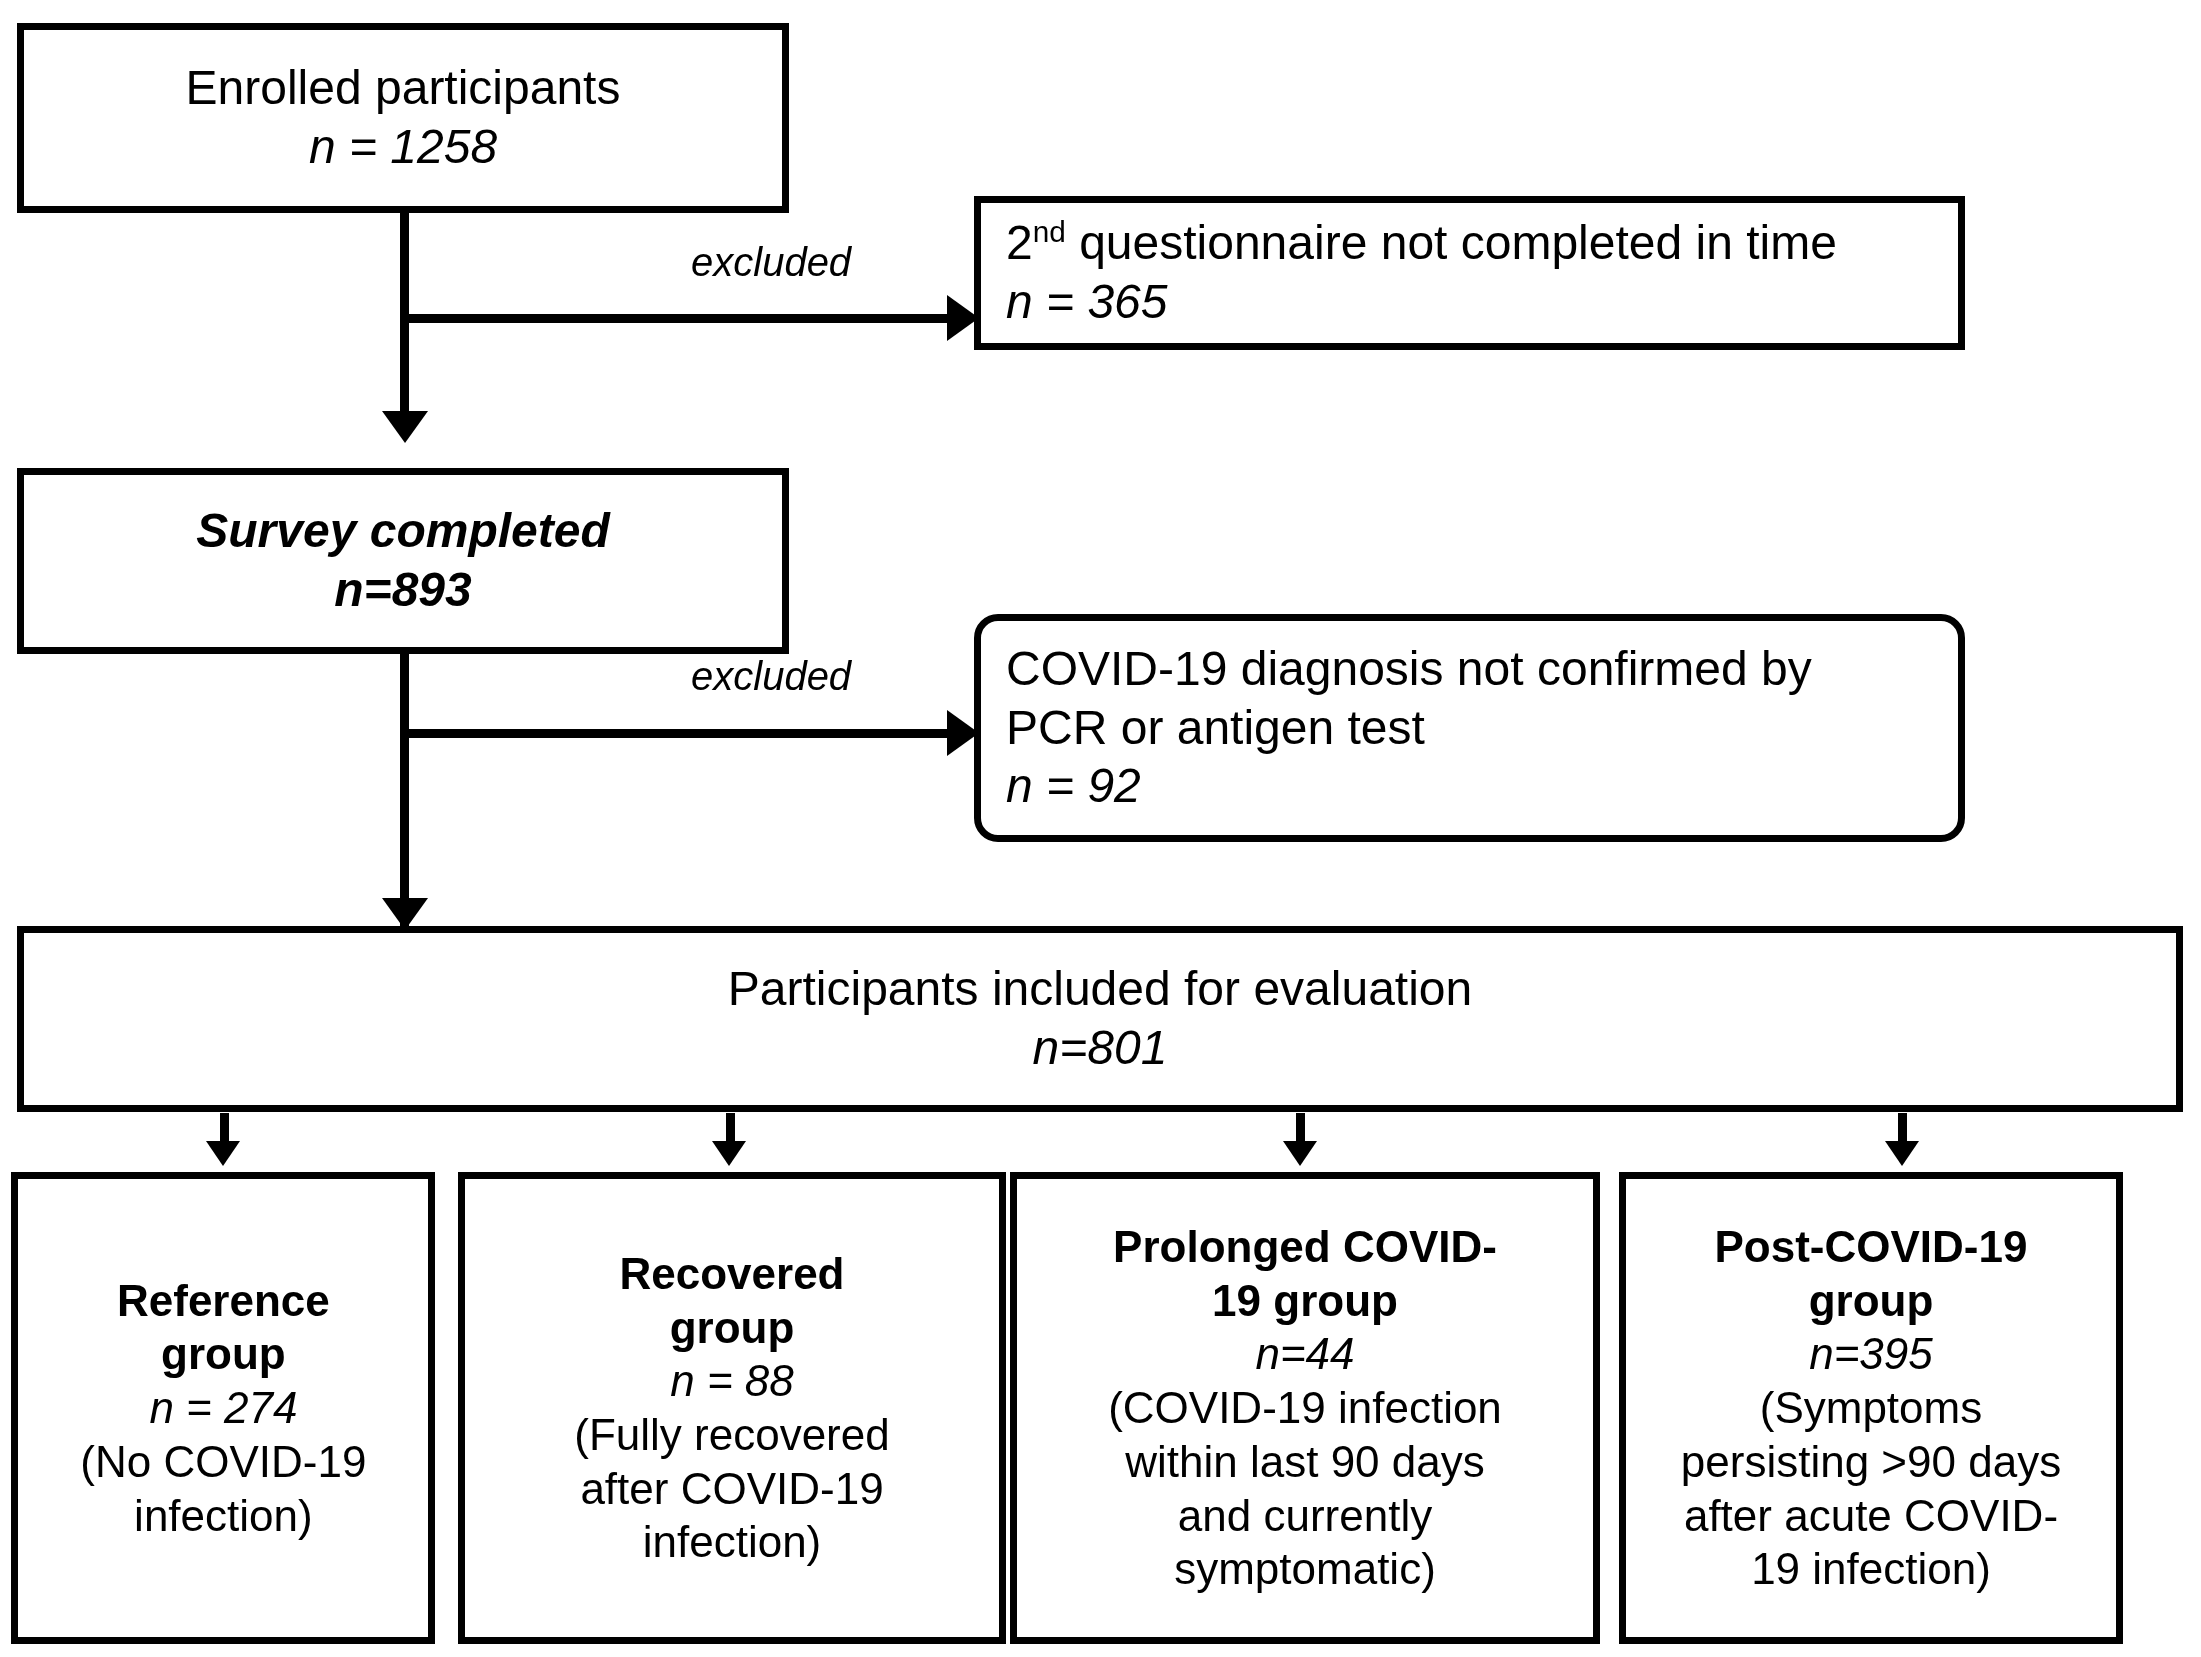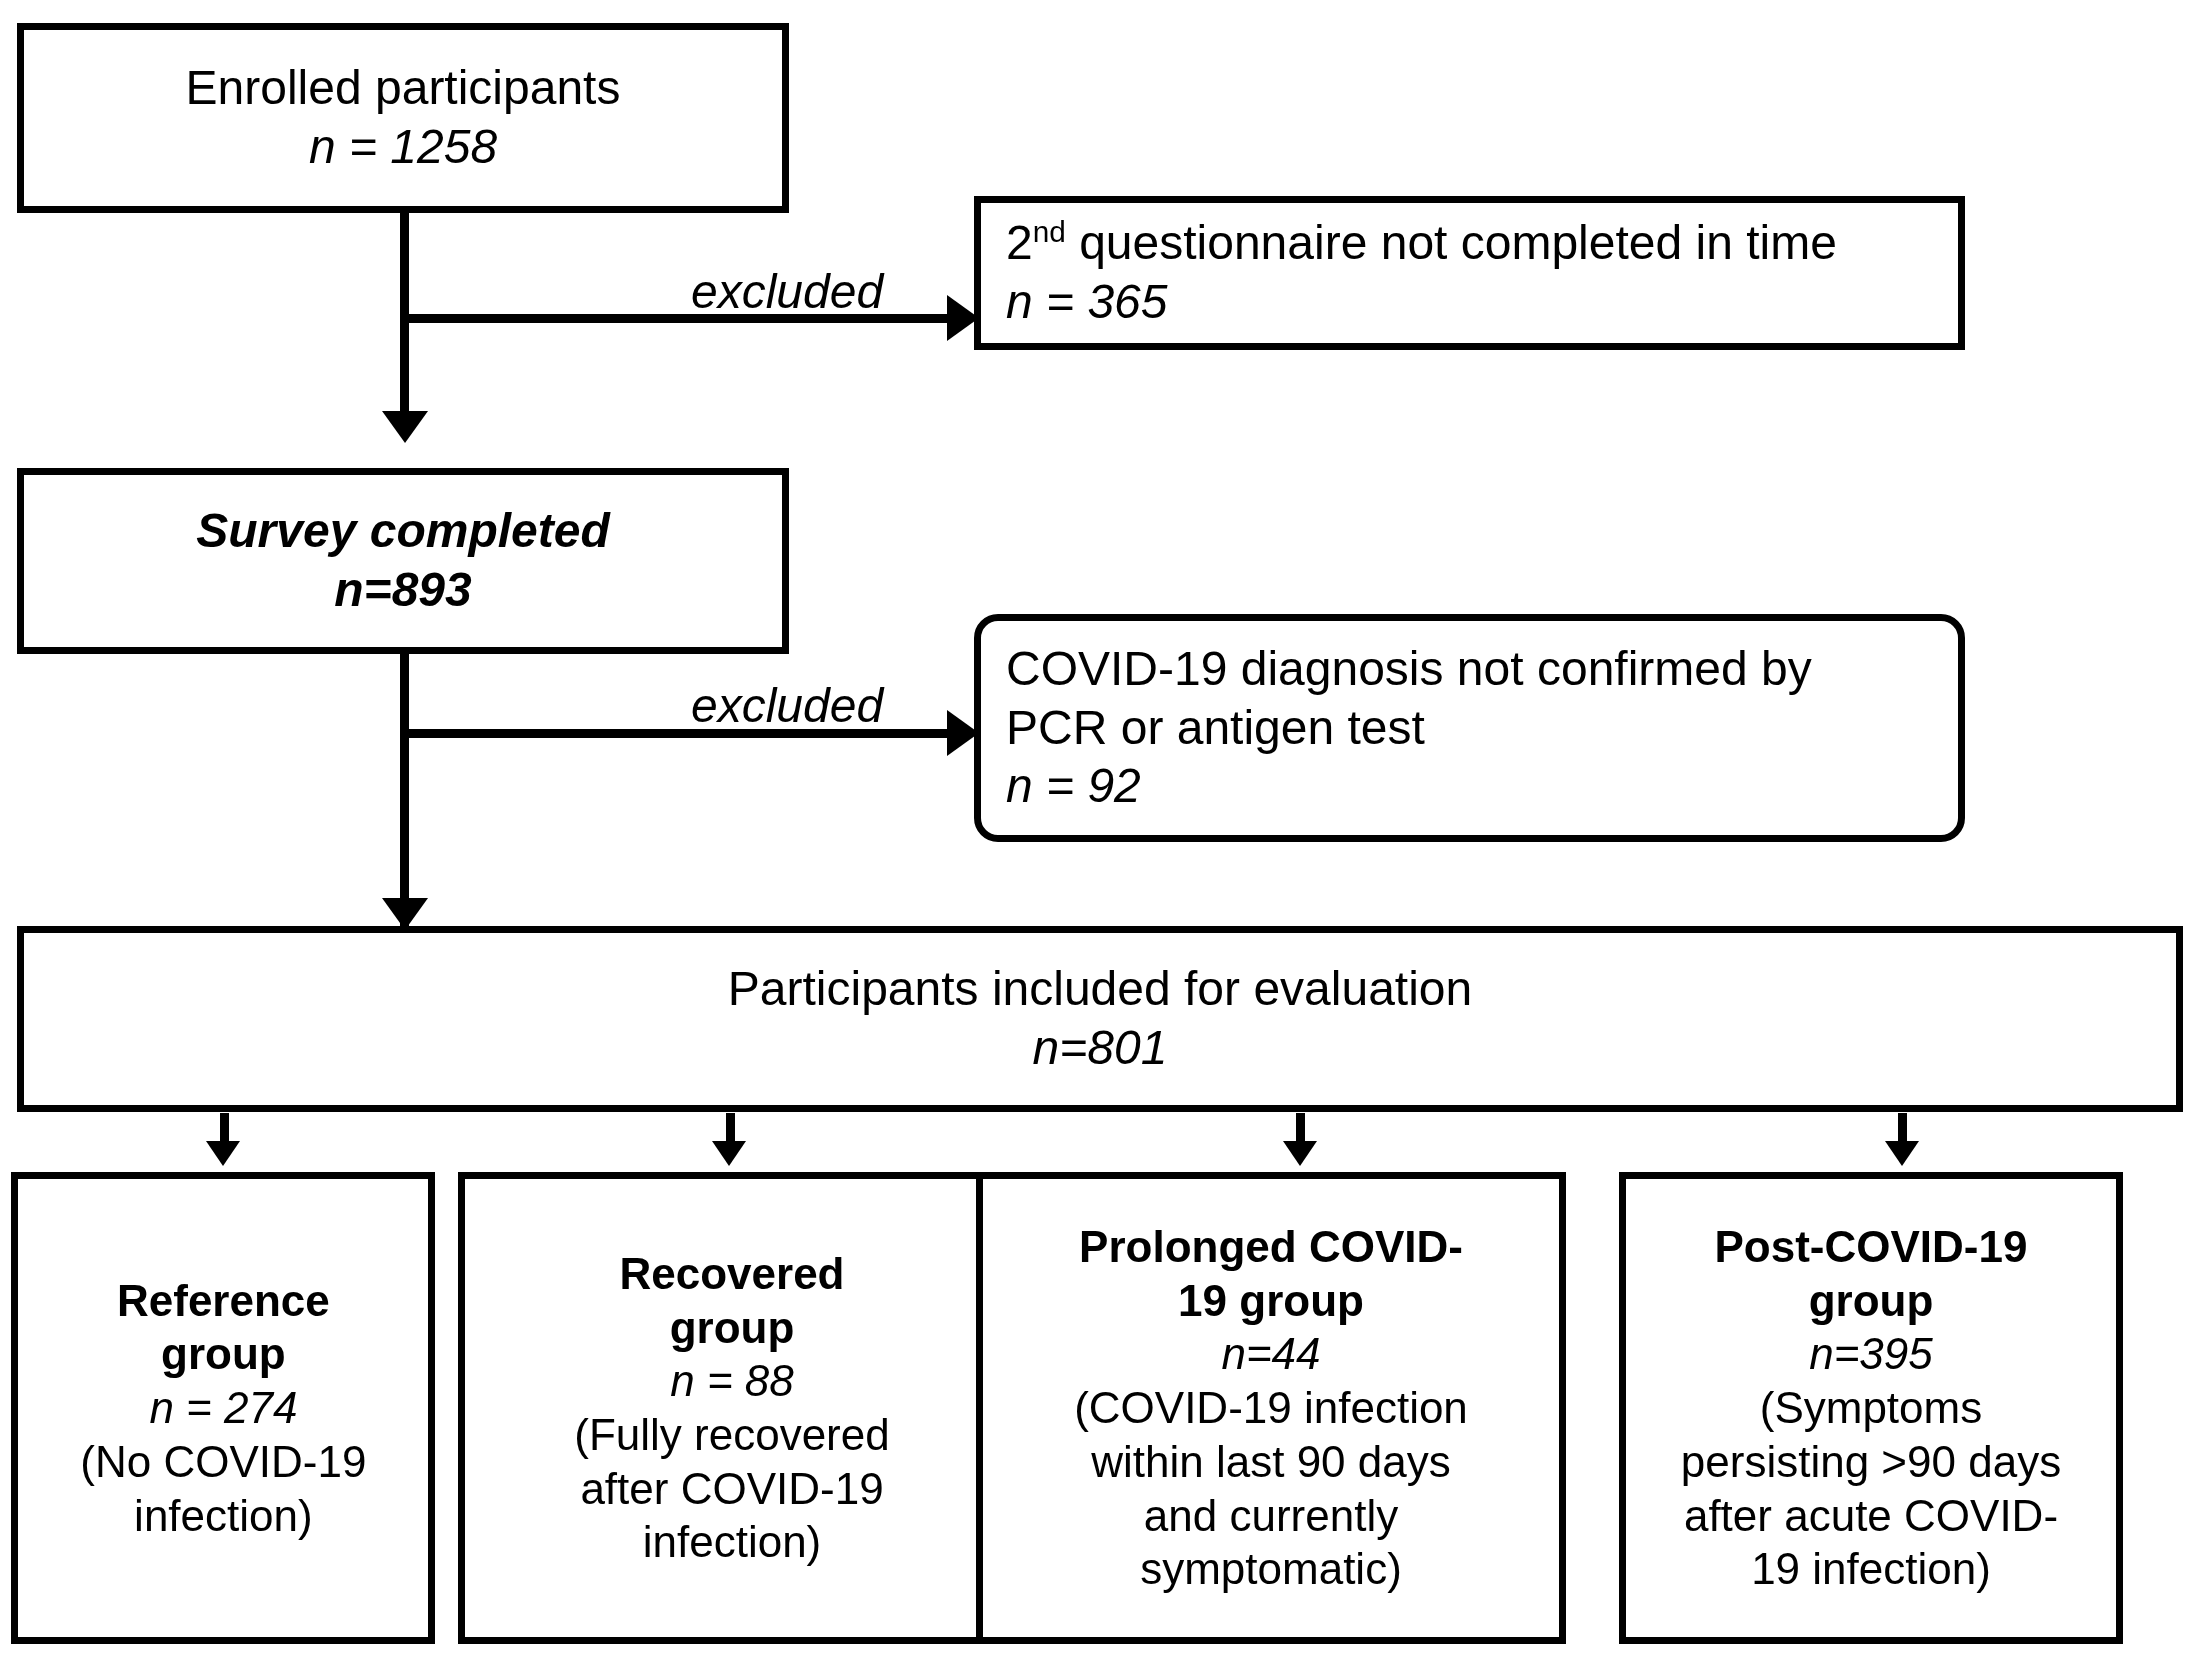--- a/index.html
+++ b/index.html
@@ -45,21 +45,21 @@
   
   #node-enrolled       { left: 17px;   top: 23px;   width: 772px;  height: 190px;  font-size: 48px; align-items: center; }
   #node-excl-1         { left: 974px; top: 196px;  width: 991px; height: 154px;  font-size: 48px; }
   #node-survey         { left: 17px;   top: 468px;  width: 772px;  height: 186px;  font-size: 48px; font-weight: bold; }
   #node-excl-2         { left: 974px; top: 614px;  width: 991px; height: 228px;  font-size: 48px; border-radius: 24px; }
   #node-included       { left: 17px;   top: 926px;  width: 2166px; height: 186px;  font-size: 48px; }
 
   .group-box { top: 1172px; height: 472px; font-size: 44px; }
   #node-group-0 { left: 11.4px;   width: 424px; }
   #node-group-1 { left: 458px;  width: 548px; justify-content: center; }
-  #node-group-2 { left: 976px; width: 590px; justify-content: center; }
+  #node-group-2 { left: 1010px; width: 590px; justify-content: center; }
   #node-group-3 { left: 1619px; width: 504px; }
 
   .group-box .line { padding: 0 7.6px; }
 
   
   .vline {
     position: absolute;
     width: 8.6px;
     background: #000000;
   }
@@ -87,24 +87,23 @@
   }
   .arrow-small {
     border-left-width: 17px;
     border-right-width: 17px;
     border-top-width: 25px;
   }
 
   
   .edge-label {
     position: absolute;
-    font-size: 48px;
+    font-size: 40px;
     font-style: italic;
     white-space: nowrap;
-    margin-top: 24px;
   }
   sup { font-size: 0.62em; vertical-align: super; line-height: 0; }
 </style>
 </head>
 <body>
 
 <div id="canvas">
 
   <div class="vline" style="left:400px; top:213px; height:211px;"></div>
   <div class="arrow-down" style="left:382px; top:411px;"></div>

